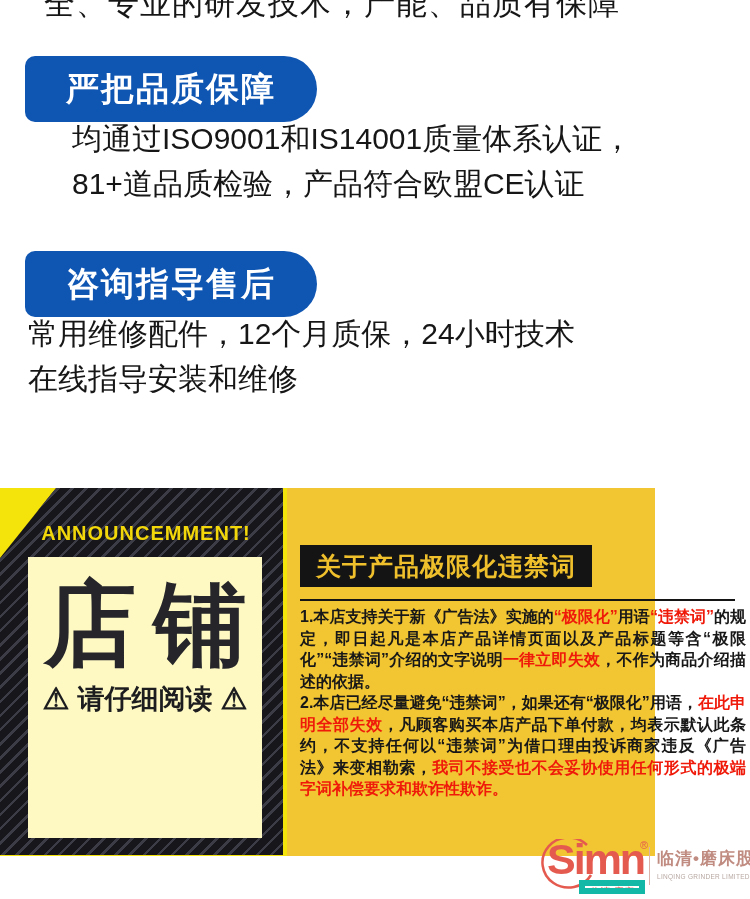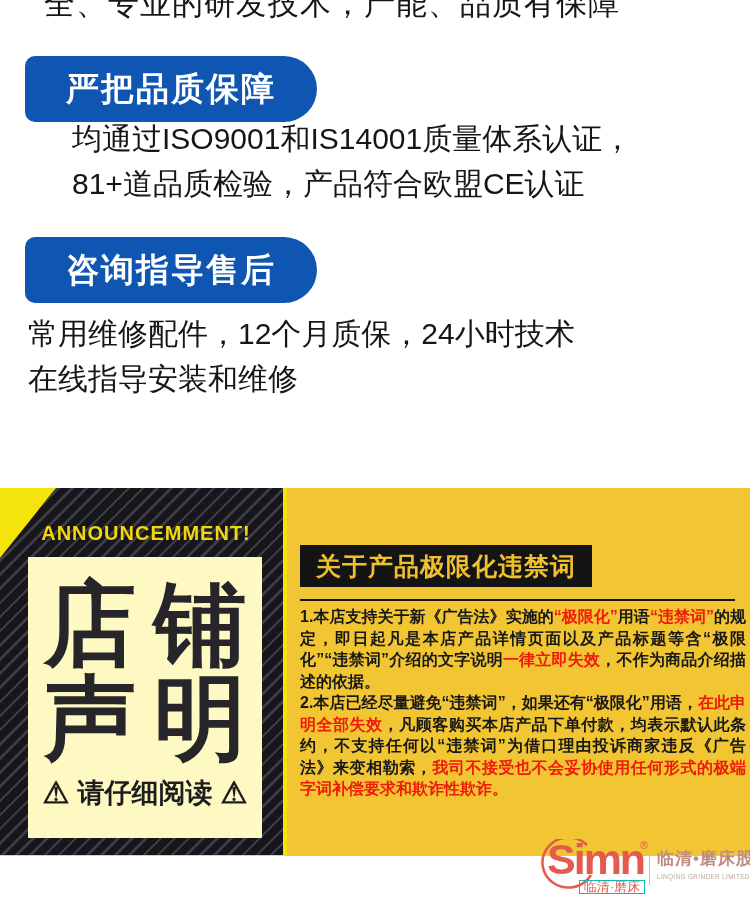--- a/index.html
+++ b/index.html
@@ -17,21 +17,21 @@
     font-size:31px; color:#161616; white-space:nowrap; font-weight:400;
     letter-spacing:1px;
   }
   .badge {
     position:absolute; left:25px; width:292px; height:66px;
     background:#0f55b2; border-radius:10px 33px 33px 10px;
     color:#ffffff; font-size:33px; font-weight:700; letter-spacing:2px;
     display:flex; align-items:center; justify-content:center;margin-top:14px;
   }
   .badge.q { top:42px; }
-  .badge.s { top:223px; }
+  .badge.s { top:237px; }
   .para {
     position:absolute; left:28px; width:700px;
     font-size:30px; color:#161616; line-height:45px; font-weight:400;
   }
   .para.q { top:116px;margin-left:44px; }
   .para.s { top:311px; }
 
   
   .annc { position:absolute; top:488px; left:0; width:750px; height:368px; display:flex; }
 
@@ -56,21 +56,21 @@
   .board .line {
     font-size:92px; line-height:94px; font-weight:900; color:#26262a;
     letter-spacing:18px; margin-right:-18px; text-align:center; white-space:nowrap;
   }
   .board-caption {
     margin-top:10px; display:flex; align-items:center; gap:8px;
     font-size:27px; font-weight:800; color:#1d1d1f; white-space:nowrap;
   }
   .warn-ico { font-size:30px; line-height:30px; color:#1d1d1f; }
 
-  .annc-right { position:relative; width:463px; height:368px; background:#f2c532; }
+  .annc-right { position:relative; width:368px; height:368px; background:#f2c532; }
   .notice-title {
     position:absolute; top:57px; left:13px; height:42px; line-height:42px;
     padding:0 16px; background:#141414; color:#f0c02c;
     font-size:25px; font-weight:800; letter-spacing:1px; white-space:nowrap;
   }
   .notice-rule { position:absolute; top:111px; left:13px; width:435px; height:2px; background:#141414; }
   .notice-body {
     position:absolute; top:118px; left:13px; width:446px;
     font-size:16px; font-weight:700; line-height:21.5px; color:#181818;
     text-align:justify;
@@ -84,21 +84,21 @@
   .footer-strip { position:absolute; top:856px; left:0; width:750px; height:43px; background:#ffffff; }
   .logo { position:absolute; left:543px; top:839px; width:210px; height:58px; }
   .logo-arc { position:absolute; left:-8px; top:0; width:66px; height:58px; }
   .logo-word {
     position:absolute; left:4px; top:-4px;
     font-size:43px; font-weight:900; letter-spacing:-2px; color:#e55a4e;
   }
   .logo-reg { position:absolute; left:97px; top:0; font-size:11px; color:#e55a4e; }
   .logo-tag {
     position:absolute; left:36px; top:41px; width:66px; height:14px;
-    border:1px solid #14b8a6; color:#e55a4e; font-size:13px; line-height:12px;
+    border:6px solid #14b8a6; color:#e55a4e; font-size:10px; line-height:12px;
     text-align:center; white-space:nowrap; overflow:hidden;
   }
   .logo-sep { position:absolute; left:106px; top:8px; width:1px; height:38px; background:#dcb3a9; }
   .logo-cn {
     position:absolute; left:114px; top:8px;
     font-size:17px; font-weight:700; color:#c08b80; letter-spacing:1px; white-space:nowrap;
   }
   .logo-en {
     position:absolute; left:114px; top:34px;
     font-size:6.5px; color:#b7a8a2; letter-spacing:0.3px; white-space:nowrap;
@@ -124,21 +124,20 @@
     </div>
 
   <div class="annc">
 
     <div class="annc-left">
       <div class="stripes"></div>
       <div class="eyebrow">ANNOUNCEMMENT!</div>
       <div class="board">
         <div>
             <div class="line">店铺</div>
-            <div class="line">声明</div>
           </div>
         <div class="board-caption">
           <span class="warn-ico">⚠</span>
           <span>请仔细阅读</span>
           <span class="warn-ico">⚠</span>
         </div>
       </div>
     </div>
 
     <div class="annc-right">

